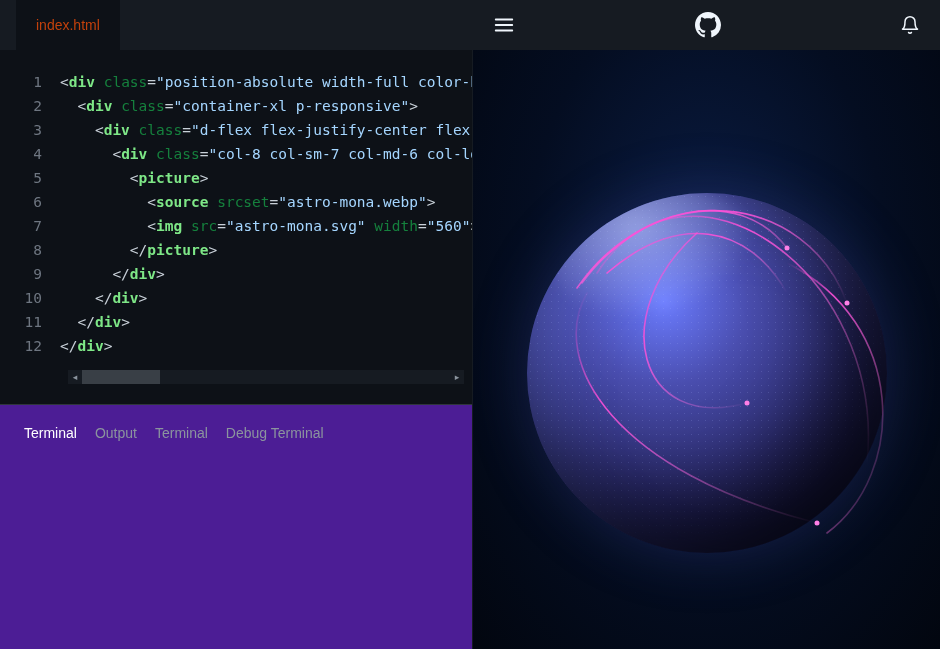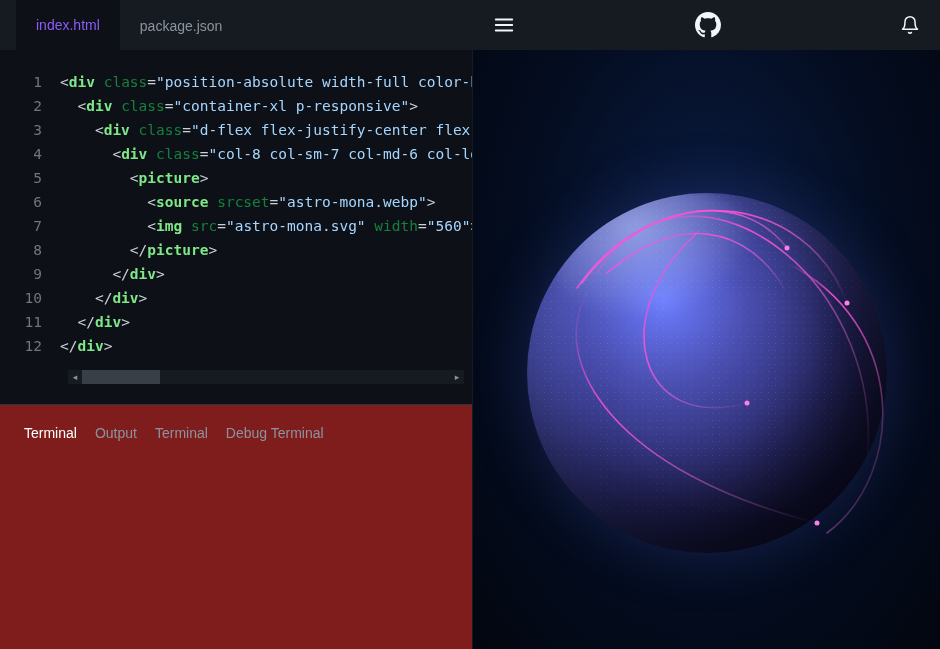--- a/index.html
+++ b/index.html
@@ -38,21 +38,21 @@
     display: flex;
     align-items: center;
     padding: 0 20px;
     font-size: 14px;
     color: #8b949e;
     cursor: pointer;
     border-top: 1px solid transparent;
   }
   .tab.active {
     background: #0d1117;
-    color: #8b5cf6;
+    color: #c2410c;
     border-top: 1px solid #f78166;
     border-top: none;
     position: relative;
   }
   .tab.active::before {
     content:"";
     position:absolute;
     top:0;left:0;right:0;
     height:1px;
     background:#0d1117;
@@ -105,21 +105,21 @@
   .hscroll .track { flex:1; height:14px; background:#161b22; position:relative;}
   .hscroll .thumb {
     position:absolute; left:0; top:0; height:14px; width:78px;
     background:#393f46;
   }
   
   .panel {
     border-top: 1px solid #30363d;
     margin-top: 20px;
     flex: 1;
-    background:#7f1d1d;
+    background:#4c1d95;
   }
   .panel-tabs {
     display:flex;
     gap: 18px;
     padding: 20px 24px;
     font-size: 14px;
   }
   .panel-tab { color:#8b949e; cursor:pointer; }
   .panel-tab.active { color:#ffffff; font-weight:500; }
   
@@ -182,23 +182,20 @@
   }
 </style>
 </head>
 <body>
 
 <div class="left-pane">
 
   <div class="tabbar">
     <div class="tab active">
       <span>index.html</span>
-    </div>
-    <div class="tab">
-      <span>package.json</span>
     </div>
   </div>
 
   <div class="editor" id="editor"><div class="code-row"><div class="gutter">1</div><div class="code"><span class="tok-punct">&lt;</span><span class="tok-tag">div</span> <span class="tok-attr">class</span><span class="tok-eq">=</span><span class="tok-string">"position-absolute width-full color-bg-default"</span></div></div><div class="code-row"><div class="gutter">2</div><div class="code">  <span class="tok-punct">&lt;</span><span class="tok-tag">div</span> <span class="tok-attr">class</span><span class="tok-eq">=</span><span class="tok-string">"container-xl p-responsive"</span><span class="tok-punct">&gt;</span></div></div><div class="code-row"><div class="gutter">3</div><div class="code">    <span class="tok-punct">&lt;</span><span class="tok-tag">div</span> <span class="tok-attr">class</span><span class="tok-eq">=</span><span class="tok-string">"d-flex flex-justify-center flex-lg-justify-end"</span></div></div><div class="code-row"><div class="gutter">4</div><div class="code">      <span class="tok-punct">&lt;</span><span class="tok-tag">div</span> <span class="tok-attr">class</span><span class="tok-eq">=</span><span class="tok-string">"col-8 col-sm-7 col-md-6 col-lg-5"</span></div></div><div class="code-row"><div class="gutter">5</div><div class="code">        <span class="tok-punct">&lt;</span><span class="tok-tag">picture</span><span class="tok-punct">&gt;</span></div></div><div class="code-row"><div class="gutter">6</div><div class="code">          <span class="tok-punct">&lt;</span><span class="tok-tag">source</span> <span class="tok-attr">srcset</span><span class="tok-eq">=</span><span class="tok-string">"astro-mona.webp"</span><span class="tok-punct">&gt;</span></div></div><div class="code-row"><div class="gutter">7</div><div class="code">          <span class="tok-punct">&lt;</span><span class="tok-tag">img</span> <span class="tok-attr">src</span><span class="tok-eq">=</span><span class="tok-string">"astro-mona.svg"</span> <span class="tok-attr">width</span><span class="tok-eq">=</span><span class="tok-string">"560"</span><span class="tok-punct">&gt;</span></div></div><div class="code-row"><div class="gutter">8</div><div class="code">        <span class="tok-punct">&lt;/</span><span class="tok-tag">picture</span><span class="tok-punct">&gt;</span></div></div><div class="code-row"><div class="gutter">9</div><div class="code">      <span class="tok-punct">&lt;/</span><span class="tok-tag">div</span><span class="tok-punct">&gt;</span></div></div><div class="code-row"><div class="gutter">10</div><div class="code">    <span class="tok-punct">&lt;/</span><span class="tok-tag">div</span><span class="tok-punct">&gt;</span></div></div><div class="code-row"><div class="gutter">11</div><div class="code">  <span class="tok-punct">&lt;/</span><span class="tok-tag">div</span><span class="tok-punct">&gt;</span></div></div><div class="code-row"><div class="gutter">12</div><div class="code"><span class="tok-punct">&lt;/</span><span class="tok-tag">div</span><span class="tok-punct">&gt;</span></div></div></div>
 
   <div class="hscroll">
     <div class="arrow">◂</div>
     <div class="track">
       <div class="thumb"></div>
     </div>

